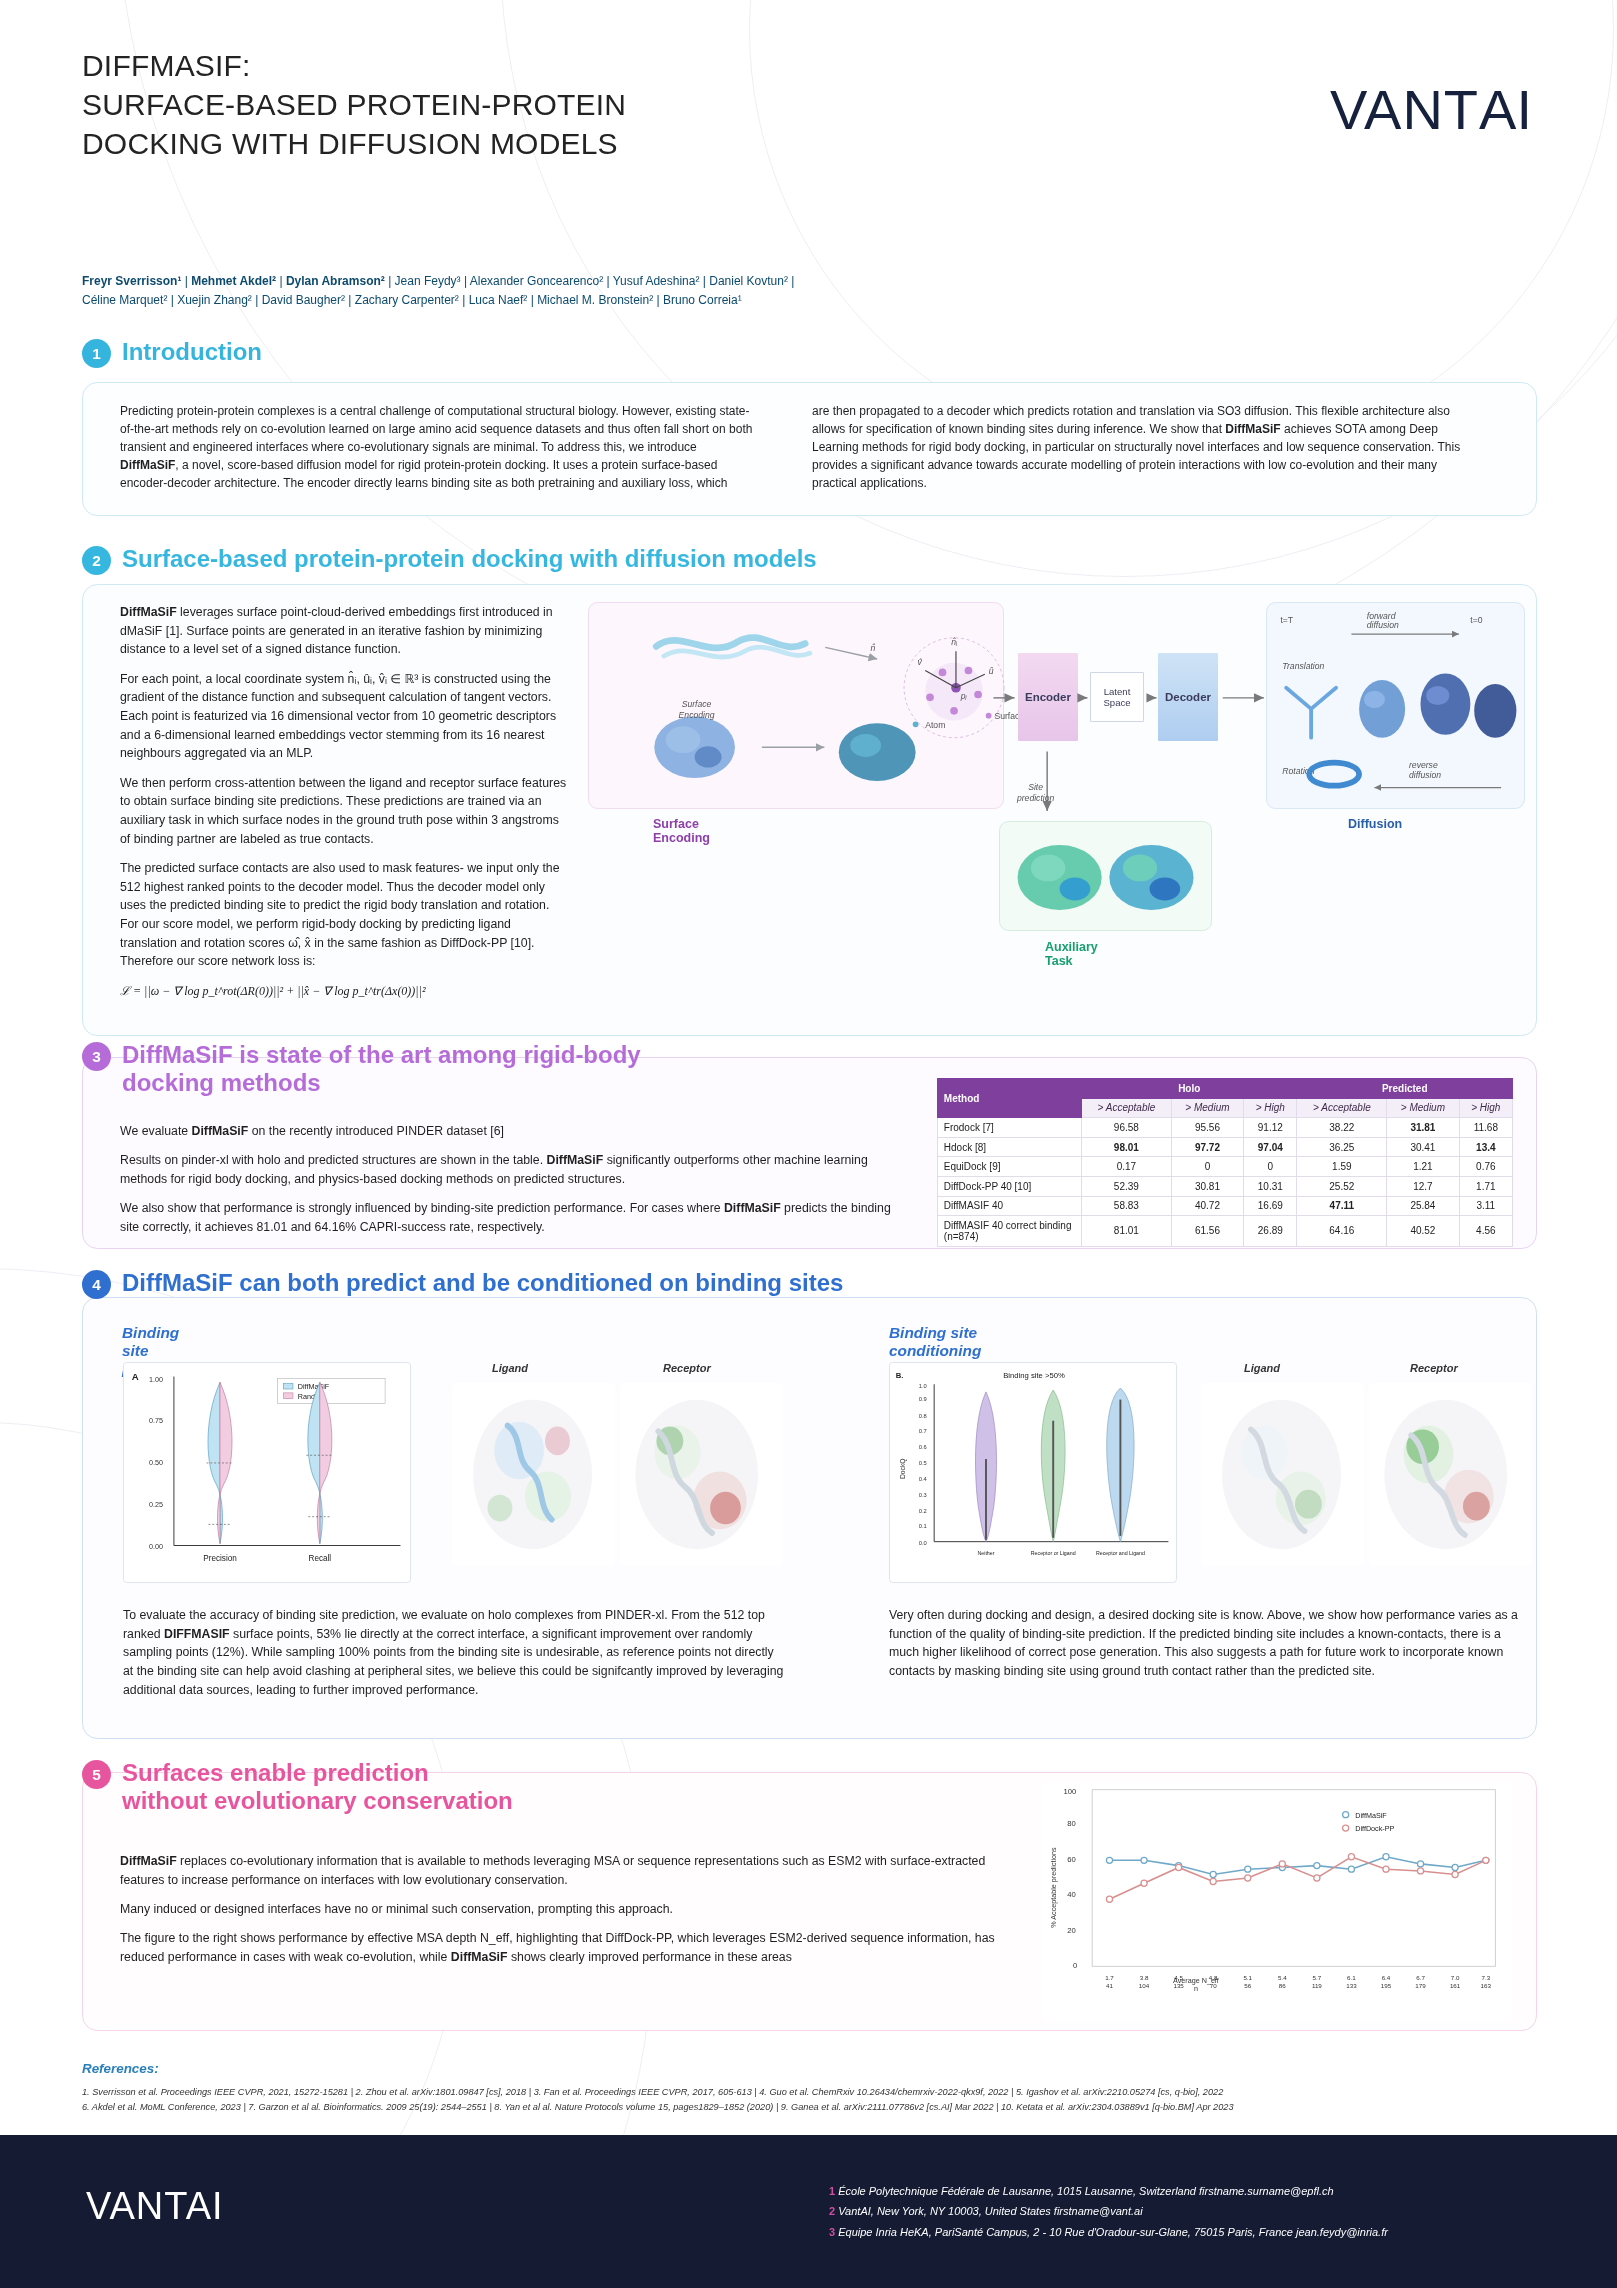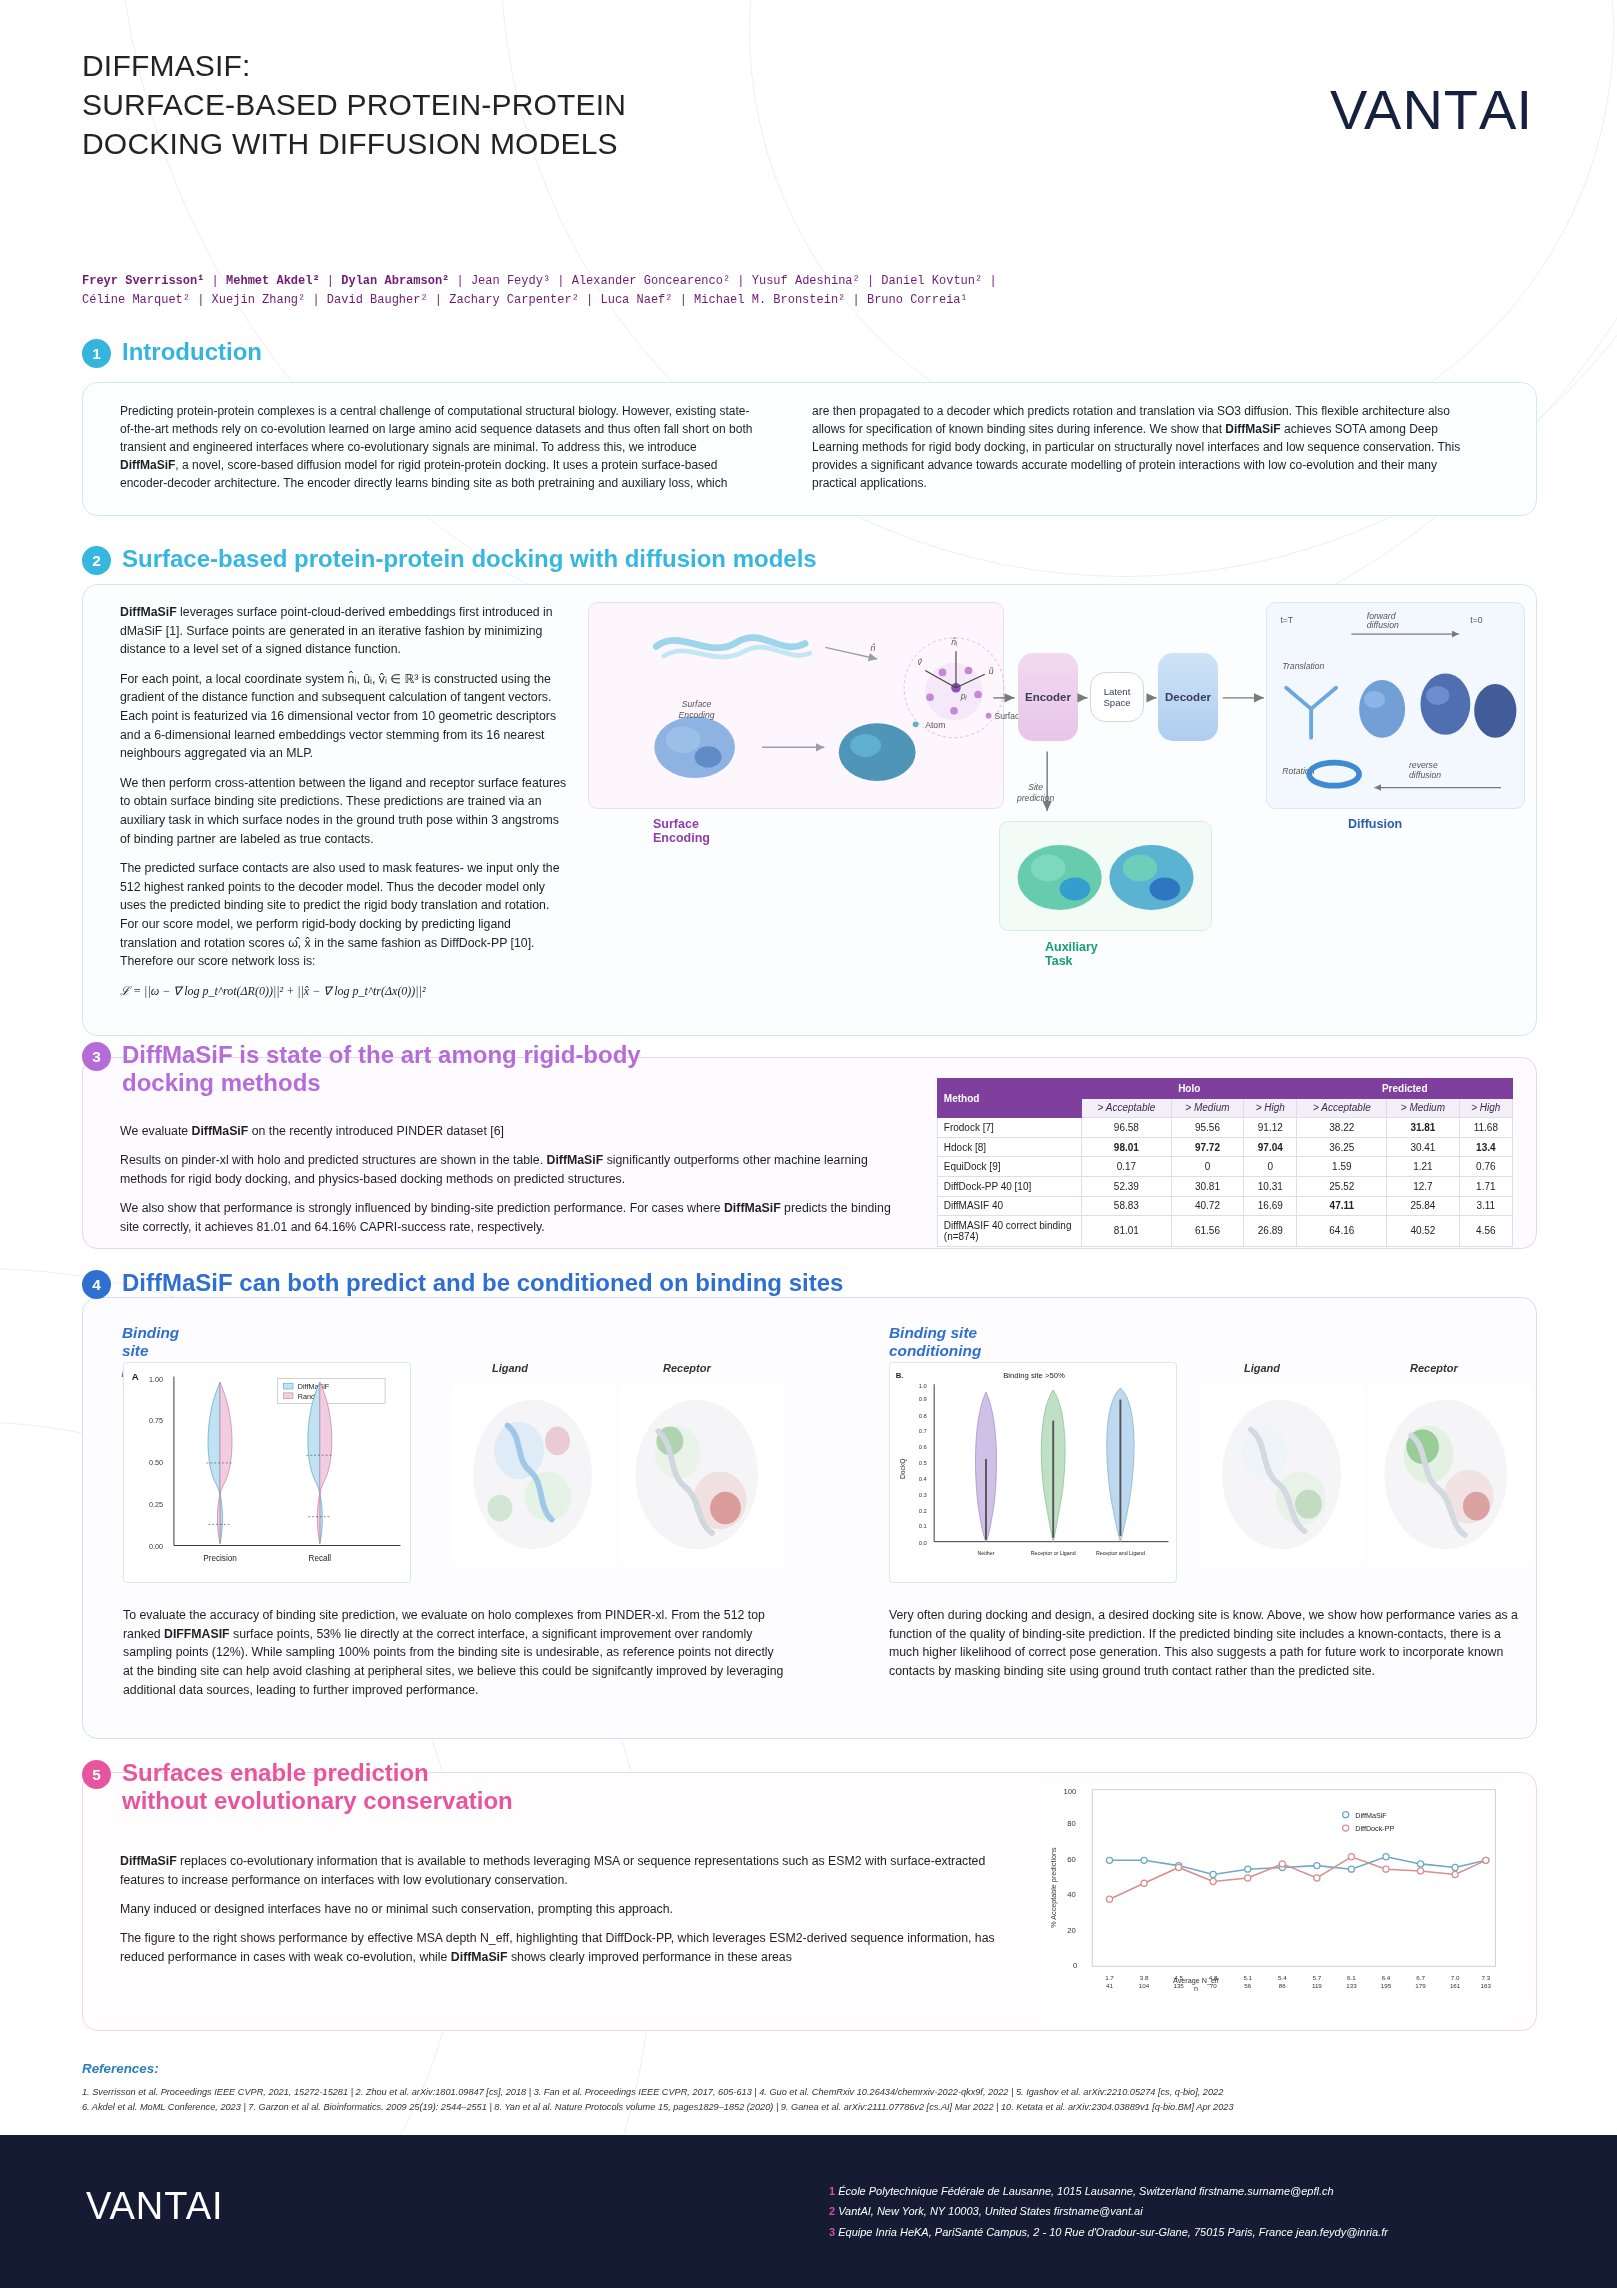--- a/index.html
+++ b/index.html
@@ -20,21 +20,21 @@
   .arc4 { width:961px; height:961px; left:-500px; top:1422px; }
   .arc5 { width:1345px; height:1345px; left:-692px; top:1268px; }
 
   .page { position:relative; width:1618px; height:2288px; }
 
   
   .header { position:absolute; left:0; top:0; width:1618px; height:317px; }
   .title { position:absolute; left:82px; top:46px; width:1009px;
            font-size:30px; line-height:1.30; font-weight:400; color:#232323; letter-spacing:0.2px; }
   .title .l1 { font-weight:400; }
-  .authors { position:absolute; left:82px; top:272px; width:1057px; font-size:12px; line-height:1.55; color:#701a75;font-family:Liberation Mono, monospace; }
+  .authors { position:absolute; left:82px; top:272px; width:1057px; font-size:12px; line-height:1.55; color:#0c4a6e; }
   .authors b { font-weight:700; }
 
   .logo { position:absolute; right:86px; top:77px; font-size:56px; letter-spacing:1px;
           color:#16213e; font-family:"Liberation Sans", sans-serif; font-weight:300; }
   .logo .ai { letter-spacing:0px; }
 
   
   .section { position:absolute; }
   .sec-num { position:absolute; width:29px; height:29px; border-radius:50%;
              color:#fff; font-size:15.4px; font-weight:700; text-align:center; line-height:29px; }
@@ -61,21 +61,21 @@
   #sec2 .txt { position:absolute; left:120px; top:603px; width:447px; }
   .formula { font-family:"Liberation Serif", serif; font-style:italic; font-size:12px; }
 
   .figbox { position:absolute; border-radius:9.6px; }
   #fig-surface { left:588px; top:602px; width:416px; height:207px; background:#fdf7fd; border:1px solid #f0dcf1;padding-left:48px; }
   #fig-diff { left:1266px; top:602px; width:259px; height:207px; background:#f2f8fd; border:1px solid #d8e8f4; }
   #fig-aux { left:999px; top:821px; width:213px; height:110px; background:#f2fbf5; border:1px solid #d6eddd; }
   .fig-cap { position:absolute; font-size:12.5px; font-weight:700; }
 
   
-  .blk { position:absolute; border-radius:15px; display:flex; align-items:center; justify-content:center;
+  .blk { position:absolute; border-radius:1px; display:flex; align-items:center; justify-content:center;
          font-size:11.5px; font-weight:700; color:#3b3b5c; }
   .blk.enc { left:1018px; top:653px; width:60px; height:88px; background:linear-gradient(180deg,#f3d9f0,#e7c5ea); }
   .blk.lat { left:1090px; top:672px; width:54px; height:50px; background:#ffffff; border:1px solid #cfd7e6; font-size:9.6px; font-weight:400; line-height:1.2; text-align:center; }
   .blk.dec { left:1158px; top:653px; width:60px; height:88px; background:linear-gradient(180deg,#cfe3f6,#aecdf0); }
 
   
   #sec3-panel { left:82px; top:1057px; width:1455px; height:192px; border-color:#e8d4f2; background:#fdfbff; }
   #sec3 .txt { position:absolute; left:120px; top:1122px; width:788px; }
   table.results { position:absolute; left:937px; top:1078px; width:576px; border-collapse:collapse; font-size:10px; }
   table.results th, table.results td { border:1px solid #e2dbe9; padding:3.8px 5.8px; }

